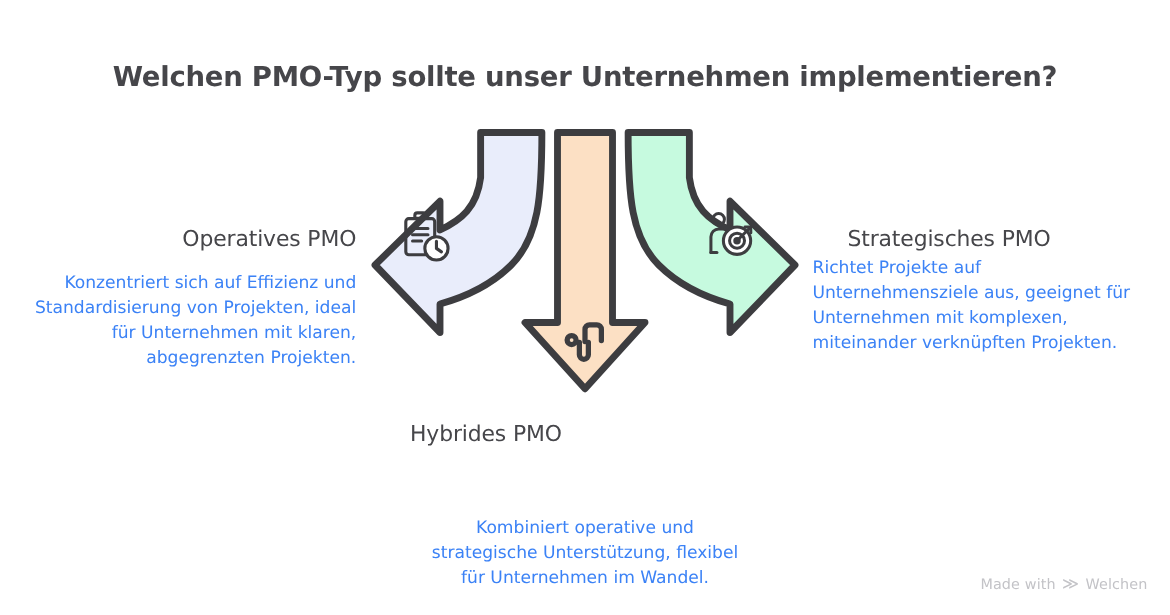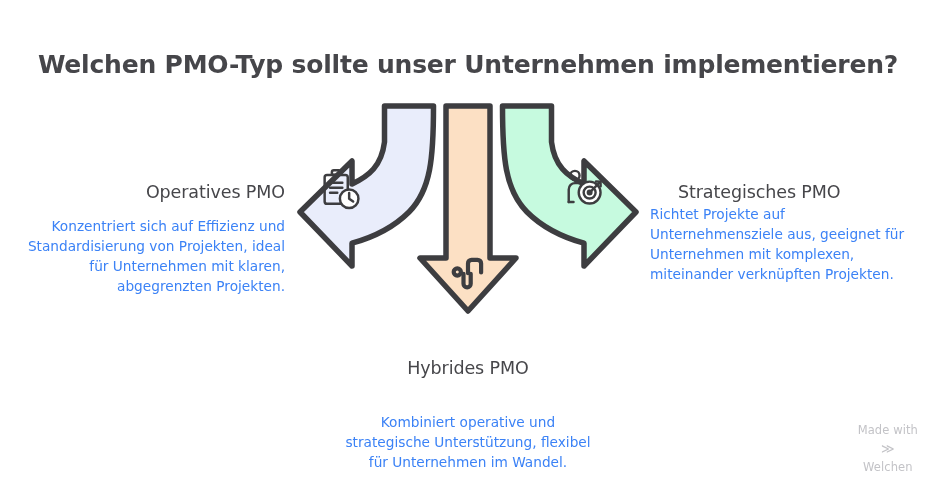--- a/index.html
+++ b/index.html
@@ -23,21 +23,21 @@
     height: 492px;
   }
 
   
   .title {
     position: absolute;
     left: 0;
     top: 50px;
     width: 936px;
     text-align: center;
-    font-size: 25px;
+    font-size: 22px;
     font-weight: 700;
     letter-spacing: -0.2px;
     color: #46464a;
     font-family: "DejaVu Sans", "Liberation Sans", sans-serif;
   }
 
   
   .node-title {
     position: absolute;
     font-size: 17.5px;
@@ -70,42 +70,40 @@
     margin-left: 28px;
   }
   #right-body {
     left: 650px; top: 204px; width: 262px;
     text-align: left;
   }
 
   
   #center-title {
     left: 328px; top: 338px; width: 280px;
-    text-align: center;
-    margin-top: 20px;
+    text-align: left;
   }
   #center-body {
     left: 340px; top: 372px; width: 256px;
     text-align: center;
     margin-top: 40px;
   }
 
   
   .watermark {
     position: absolute;
     right: 18px;
     bottom: 18px;
     display: flex;
     align-items: center;
     gap: 5px;
     font-size: 11.5px;
     color: #c3c3c7;
     font-weight: 400;
     letter-spacing: 0.1px;
-    flex-direction: column;
   }
   .watermark .wm-glyph {
     display: inline-block;
     line-height: 1;
     font-size: 13px;
     color: #c3c3c7;
   }
 </style>
 </head>
 <body>

